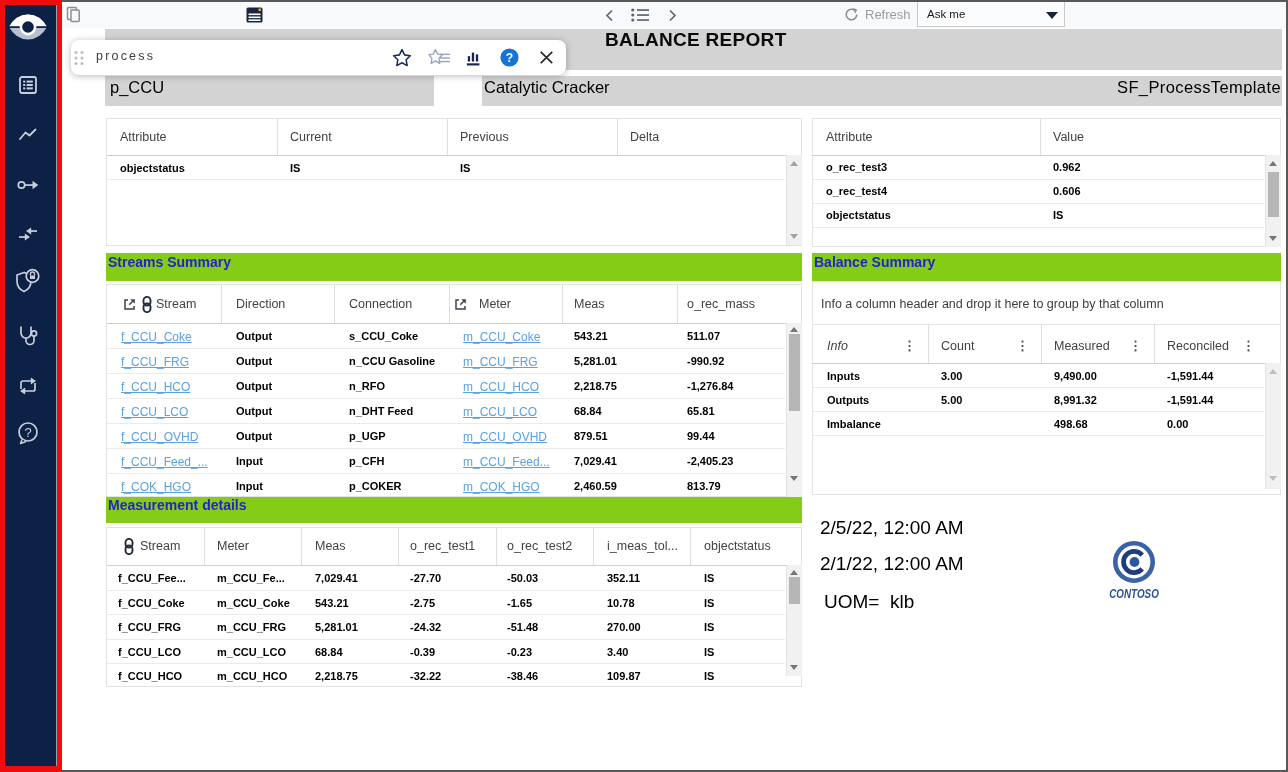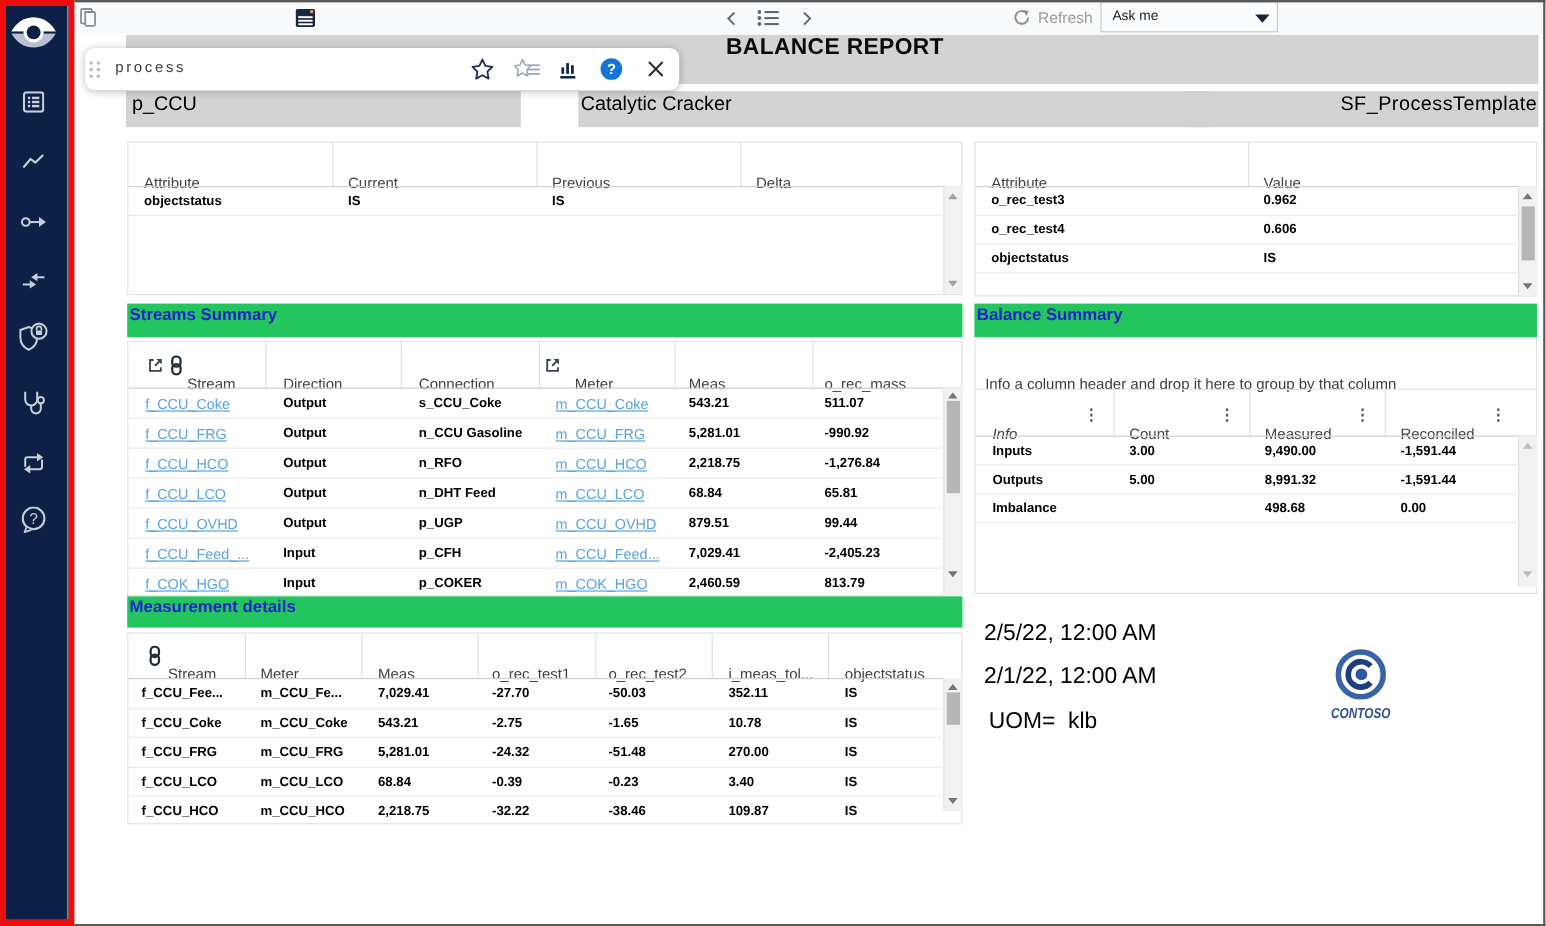--- a/index.html
+++ b/index.html
@@ -14,24 +14,24 @@
   .sideicon { position:absolute; left:-3px; width:51px; text-align:center; }
   .toolbar { left:62px; top:2px; right:2px; height:26px; background:#f8f9fa; z-index:5; }
   .askme { left:917px; top:1px; width:148px; height:26px; background:#fbfcfd; border:1px solid #c9c9c9; z-index:6;text-decoration:underline; }
   .askme span { position:absolute; left:9px; top:6px; font-size:11.5px; color:#1a1a1a; }
   .askme .caret { position:absolute; left:128px; top:10px; width:0; height:0; border-left:6.5px solid transparent; border-right:6.5px solid transparent; border-top:7.5px solid #17233b; }
   .banner { background:#d3d3d3; }
   .title-banner { left:105px; top:29px; width:1177px; height:41px; }
   .title-banner div { position:absolute; left:500px; top:0px; font-size:19px; font-weight:bold; color:#0a0a0a; letter-spacing:0.3px; }
   .b2 { top:76px; height:30px; font-size:16.5px; color:#000; }
   .b2 span { position:absolute; top:2px; }
-  .secbanner { background:#22c55e; }
+  .secbanner { background:#84cc16; }
   .sectitle { position:absolute; left:2px; top:1px; font-size:14px; font-weight:bold; color:#2323cb; }
   .tbl { background:#fff; border:1px solid #e3e3e3; }
-  .th { position:absolute; font-size:12.5px; color:#424242; white-space:nowrap;margin-top:16px; }
+  .th { position:absolute; font-size:12.5px; color:#424242; white-space:nowrap; }
   .td { position:absolute; font-size:11px; font-weight:bold; color:#000; white-space:nowrap; }
   .lnk { color:#5aa2e0; text-decoration:underline; font-weight:normal; font-size:12px; }
   .vsep { position:absolute; width:1px; background:#dedede; }
   .hline { position:absolute; left:0; right:0; height:1px; background:#ebebeb; }
   .hdrline { position:absolute; left:0; right:0; height:1px; background:#cfcfcf; }
   .sb { position:absolute; background:#f1f1f1; border-left:1px solid #e3e3e3; }
   .sb .thumb { position:absolute; left:2px; width:11px; background:#b6b6b6; }
   .arr-u, .arr-d { position:absolute; left:3px; width:0; height:0; border-left:4px solid transparent; border-right:4px solid transparent; }
   .arr-u { border-bottom:5px solid #757575; }
   .arr-d { border-top:5px solid #757575; }

